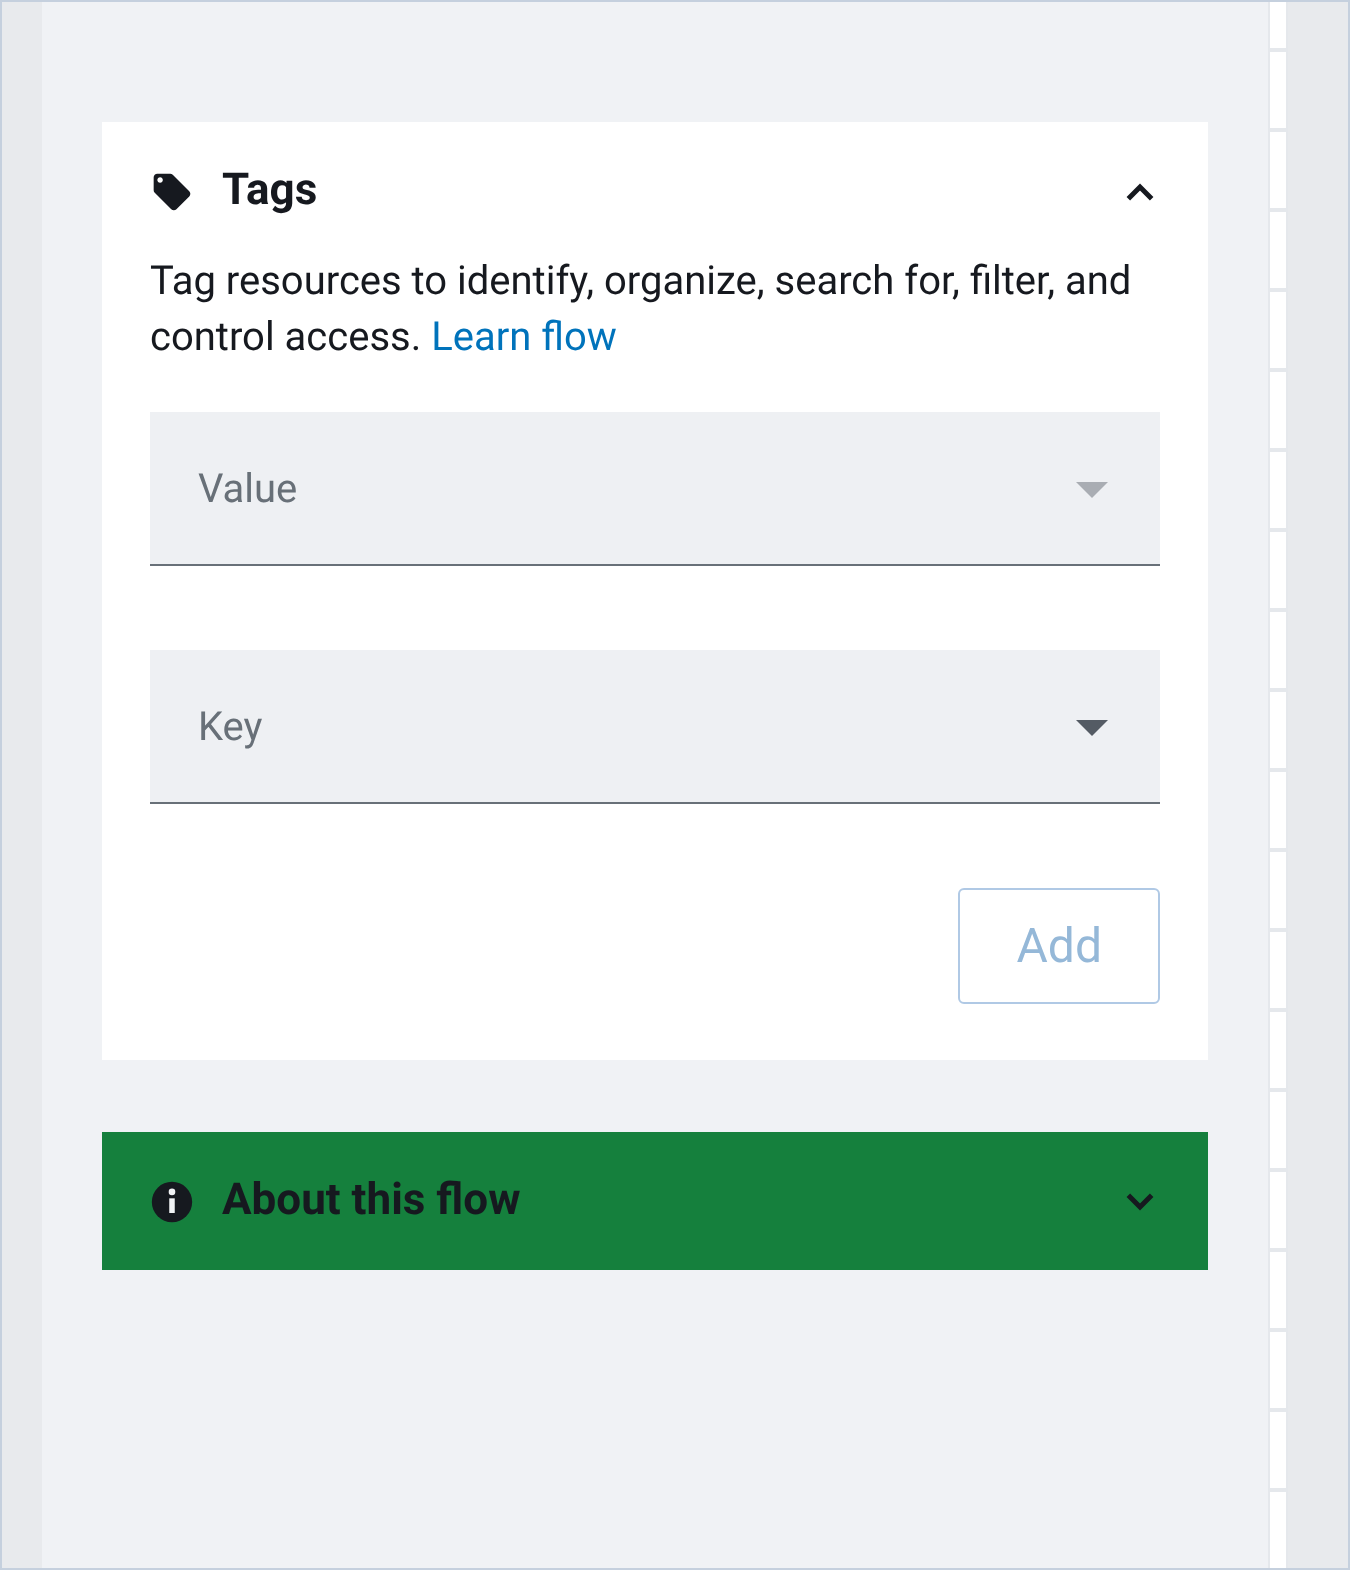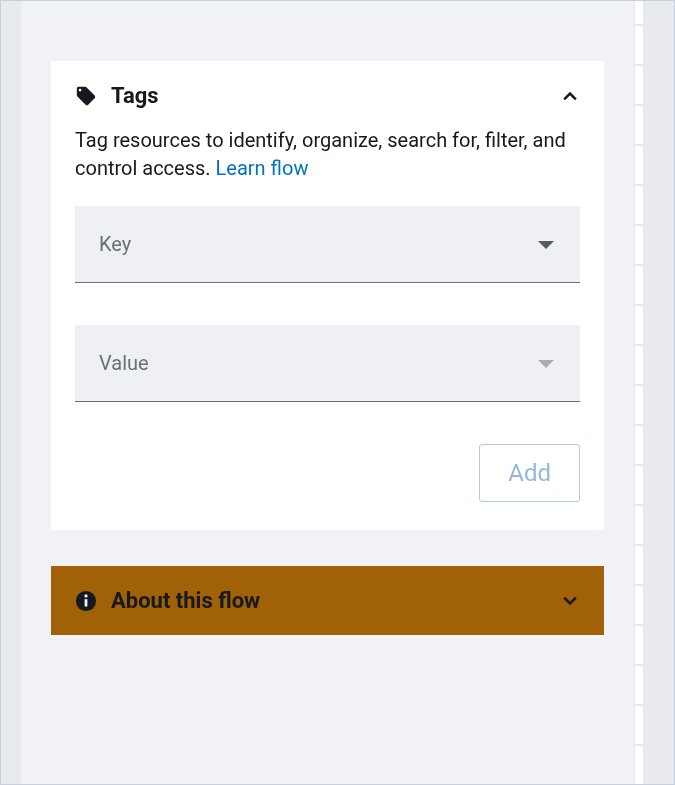--- a/index.html
+++ b/index.html
@@ -150,21 +150,21 @@
       border: 1px solid #b0c9e5;
       color: #95b8d8;
       font-size: 24px;
       padding: 14px 28px;
       border-radius: 3px;
       cursor: pointer;
       font-family: inherit;
     }
     
     .about-section {
-      background: #a16207;
+      background: #15803d;
       margin: 36px 30px 0 30px;
       padding: 0;
     }
     
     .about-header {
       display: flex;
       align-items: center;
       justify-content: space-between;
       padding: 22px 24px;
       cursor: pointer;
@@ -206,32 +206,32 @@
         </span>
       </div>
 
       <div class="section-body">
         <p class="description">
           <span>Tag resources to identify, organize, search for, filter, and control access. </span><a class="learn-more-link">Learn flow</a>
         </p>
 
 
         <div class="select-field">
+          <span class="select-placeholder">Value</span>
+          <span class="select-caret">
+            <svg viewBox="0 0 20 14" fill="#a9adb3">
+              <path d="M2 3 L10 11 L18 3 Z"></path>
+            </svg>
+          </span>
+        </div>
+
+        <div class="select-field">
           <span class="select-placeholder">Key</span>
           <span class="select-caret">
             <svg viewBox="0 0 20 14" fill="#545b64">
-              <path d="M2 3 L10 11 L18 3 Z"></path>
-            </svg>
-          </span>
-        </div>
-
-        <div class="select-field">
-          <span class="select-placeholder">Value</span>
-          <span class="select-caret">
-            <svg viewBox="0 0 20 14" fill="#a9adb3">
               <path d="M2 3 L10 11 L18 3 Z"></path>
             </svg>
           </span>
         </div>
 
         <div class="add-button-row">
           <button class="add-button">Add</button>
         </div>
       </div>
     </div>

